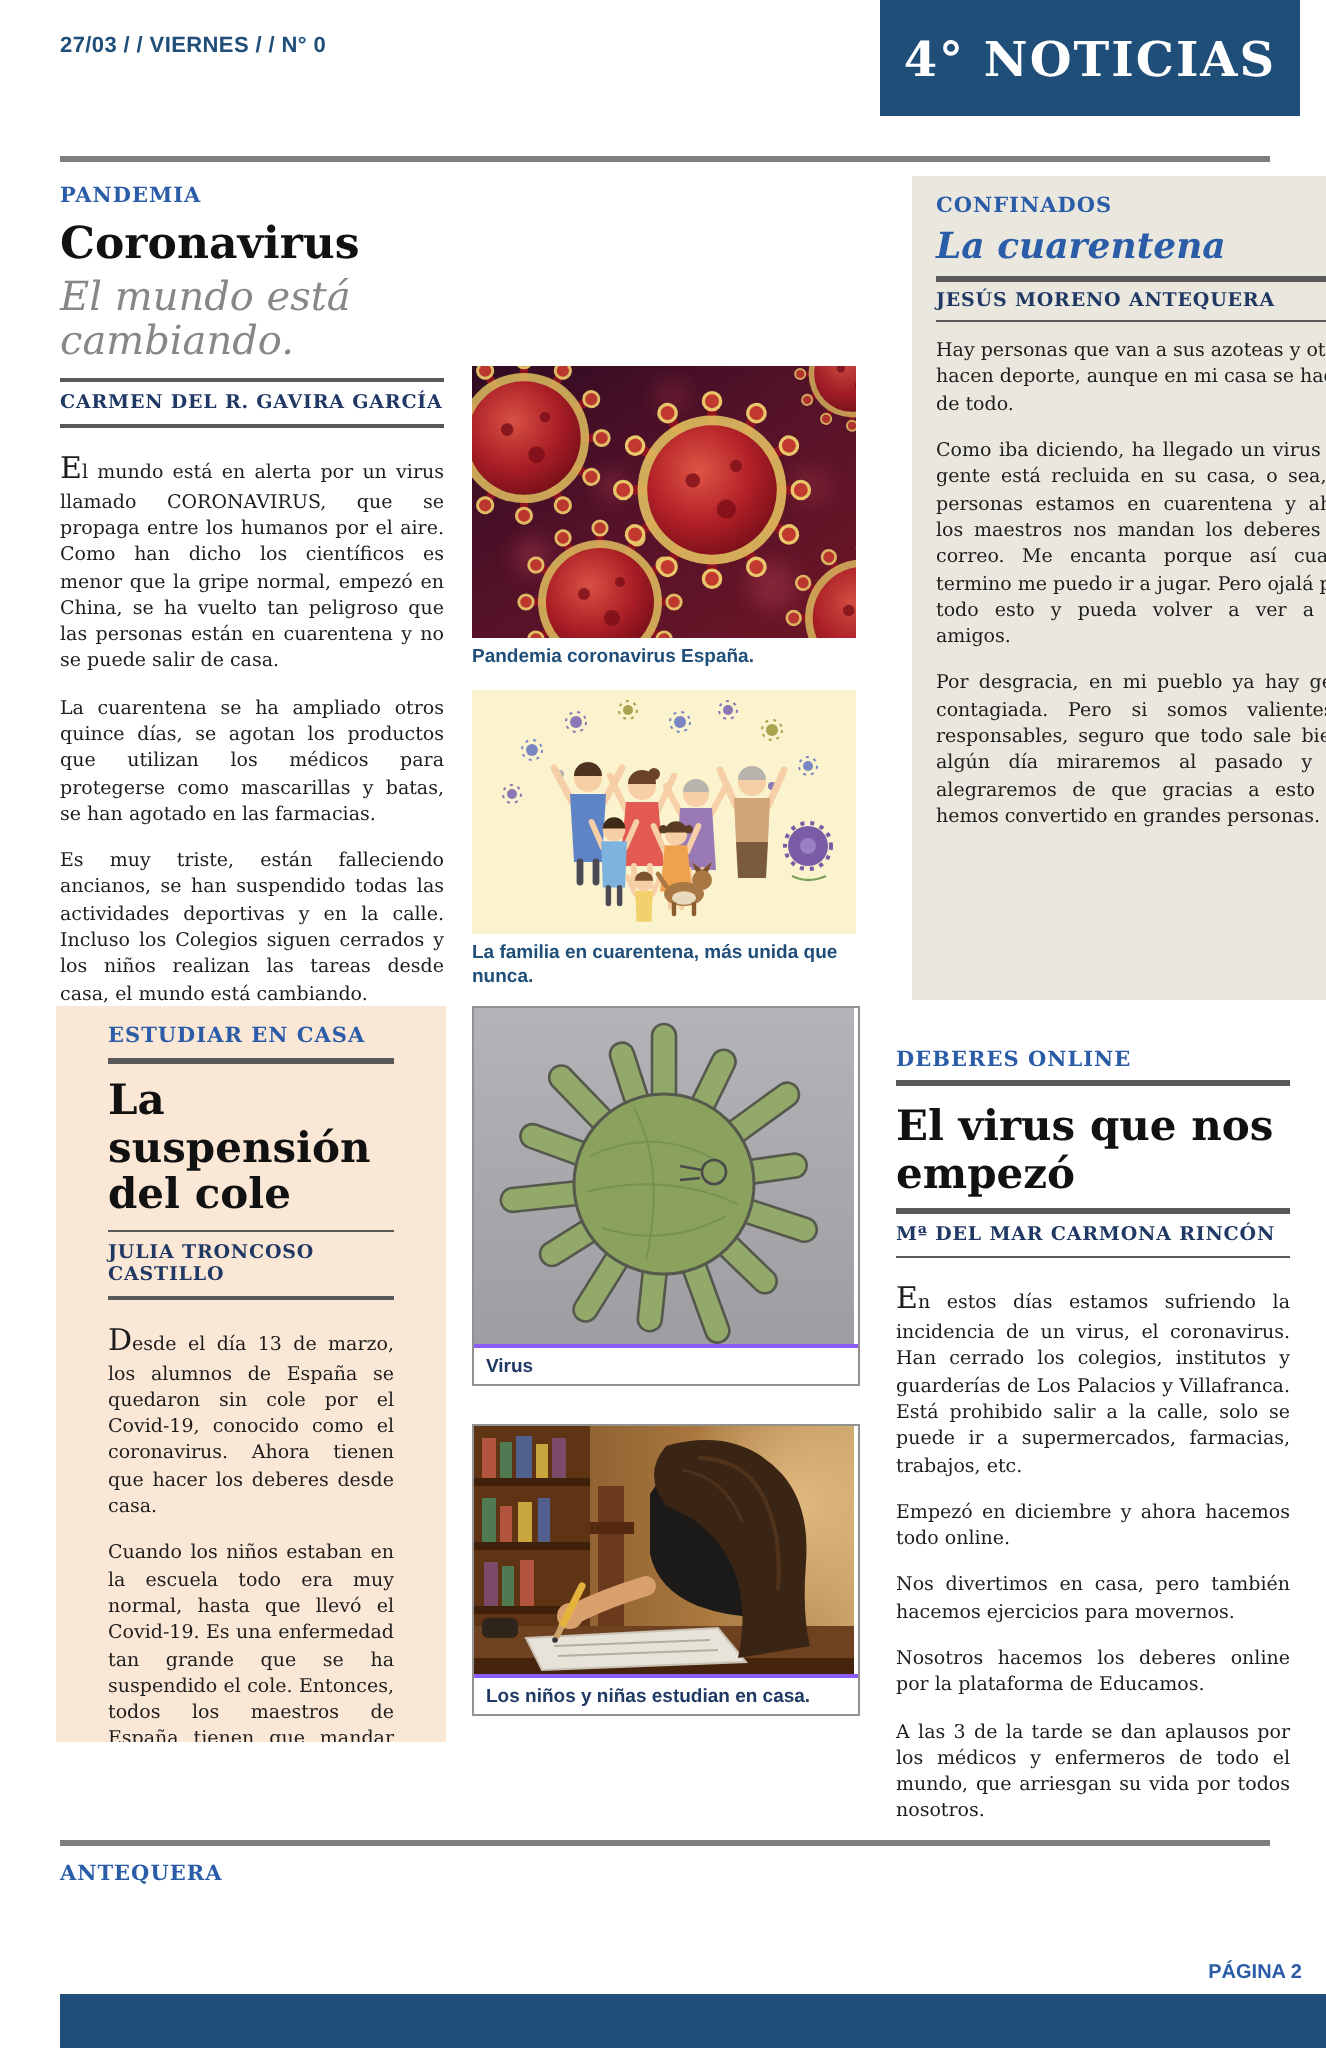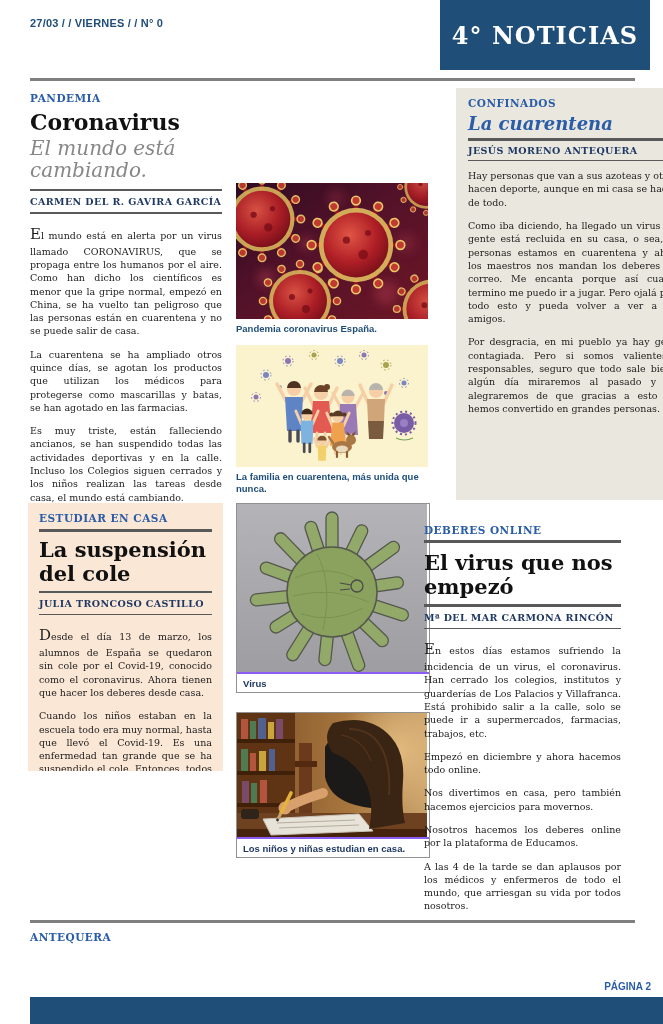--- a/index.html
+++ b/index.html
@@ -8,21 +8,21 @@
     overflow:hidden; font-family:"DejaVu Serif", serif;
   }
   .abs { position:absolute; }
 
   
   .masthead-date {
     left:30px; top:17px; font-family:"Liberation Sans", sans-serif;
     font-weight:bold; font-size:11px; color:#1f4e79; letter-spacing:.2px;
   }
   .masthead-box {
-    left:440px; top:0; width:210px; height:70px; background:#1f4e79;
+    left:440px; top:0; width:210px; height:58px; background:#1f4e79;
     display:flex; align-items:center; justify-content:center;
   }
   .masthead-box span {
     color:#ffffff; font-family:"DejaVu Serif", serif; font-weight:bold;
     font-size:24px; letter-spacing:1px;
   }
   .rule-top    { left:30px; top:78px;  width:605px; height:3px; background:#7f7f7f; }
   .rule-bottom { left:30px; top:920px; width:605px; height:3px; background:#7f7f7f; }
 
   
@@ -43,24 +43,24 @@
   .lead::first-letter { font-size:15px; }
 
   
   .art-pandemia { left:30px;  top:92px;  width:192px; }
   .box-confinados {
     left:456px; top:88px; width:238px; height:412px; background:#eae8de;
     padding:9px 12px; box-sizing:border-box; overflow:hidden;
   }
   .box-confinados .h-title { color:#2a5ca8; font-style:italic; font-size:18px; }
   .box-estudiar {
-    left:28px; top:503px; width:195px; height:268px; background:#fbe7d6;
-    padding:9px 11px; box-sizing:border-box; overflow:hidden;
-  }
-  .art-deberes { left:424px; top:524px; width:197px; }
+    left:28px; top:503px; width:195px; height:368px; background:#fbe7d6;
+    padding:9px 26px; box-sizing:border-box; overflow:hidden;
+  }
+  .art-deberes { left:448px; top:524px; width:197px; }
 
   .mt2 { margin-top:2px; }
   .mb4 { margin-bottom:4px; } .mb5 { margin-bottom:5px; } .mb6 { margin-bottom:6px; }
   .mb8 { margin-bottom:8px; } .mb10 { margin-bottom:10px; }
 
   
   .mid-top  { left:236px; top:183px; width:192px; }
   .mid-virus{ left:236px; top:503px; width:192px; }
   .mid-girl { left:236px; top:712px; width:192px; }
   .photo svg { display:block; }
@@ -496,21 +496,21 @@
     <div class="label mb4">DEBERES ONLINE</div>
     <div class="rule3 mb8"></div>
     <div class="h-title mb6" style="font-size:21px;">El virus que nos empezó</div>
     <div class="rule2 mb5"></div>
     <div class="byline mb5">Mª DEL MAR CARMONA RINCÓN</div>
     <div class="rule1 mb10"></div>
     <p class="bodyp lead">En estos días estamos sufriendo la incidencia de un virus, el coronavirus. Han cerrado los colegios, institutos y guarderías de Los Palacios y Villafranca. Está prohibido salir a la calle, solo se puede ir a supermercados, farmacias, trabajos, etc.</p>
     <p class="bodyp">Empezó en diciembre y ahora hacemos todo online.</p>
     <p class="bodyp">Nos divertimos en casa, pero también hacemos ejercicios para movernos.</p>
     <p class="bodyp">Nosotros hacemos los deberes online por la plataforma de Educamos.</p>
-    <p class="bodyp">A las 4 de la tarde se dan aplausos por los médicos y enfermeros de todo el mundo, que arriesgan su vida por todos nosotros.</p>
+    <p class="bodyp">A las 3 de la tarde se dan aplausos por los médicos y enfermeros de todo el mundo, que arriesgan su vida por todos nosotros.</p>
   </div>
 
   <div class="abs rule-bottom"></div>
   <div class="abs label noticias-label">ANTEQUERA</div>
   <div class="abs pagina">PÁGINA 2</div>
   <div class="abs footerbar"></div>
 
 </div>
 
 </body></html>

